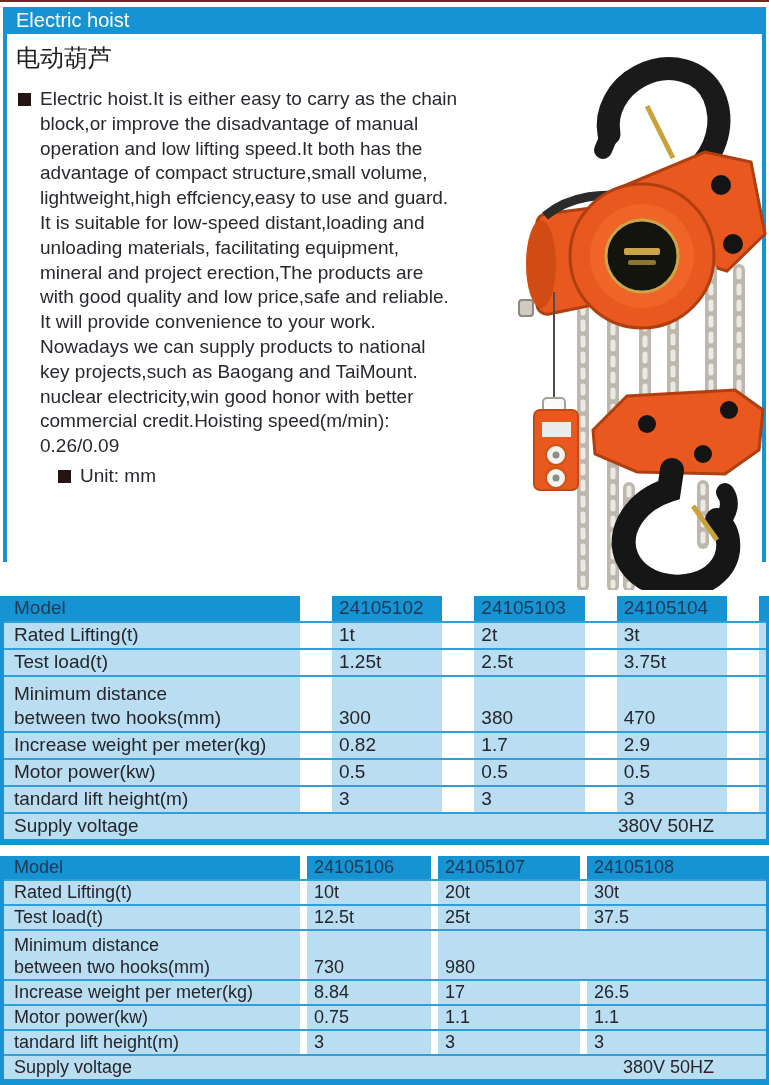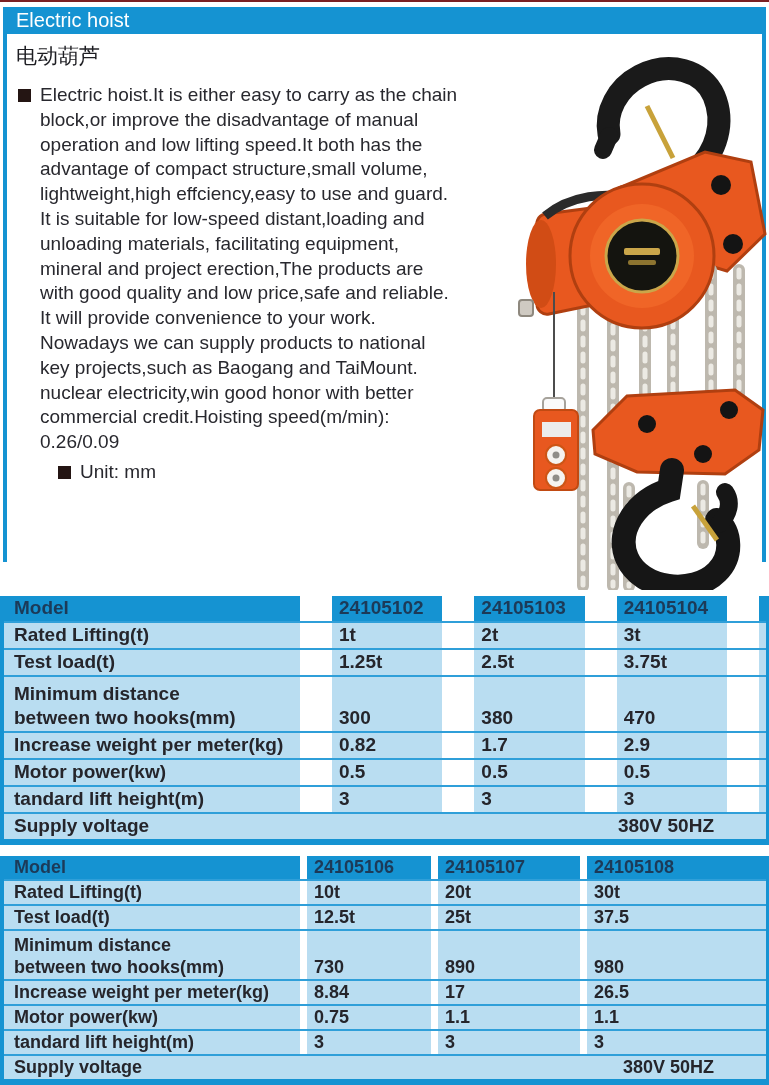--- a/index.html
+++ b/index.html
@@ -12,39 +12,39 @@
   .titlebar{
     position:absolute;top:7px;left:3px;right:3px;height:27px;
     background:#1593d2;color:#ffffff;font-size:20px;font-weight:normal;
     line-height:27px;padding-left:13px;box-sizing:border-box;
   }
   .content{
     position:absolute;top:34px;left:3px;right:3px;height:528px;
     border-left:4px solid #1593d2;border-right:4px solid #1593d2;
     box-sizing:border-box;background:#fff;
   }
-  .subtitle{font-size:21px;color:#1d1d22;padding:8px 0 0 9px;}
+  .subtitle{font-size:24px;color:#1d1d22;padding:8px 0 0 9px;}
   .bullet-row{display:flex;margin:13px 0 0 11px;}
   .bullet-row.unit{margin-top:5px;padding-left:40px;}
   .sq{width:13px;height:13px;background:#241513;margin:6px 9px 0 0;flex:none;}
   .desc{
     margin:0;font-size:19px;line-height:24.8px;color:#28282e;
     white-space:pre-line;width:472px;
   }
   .photo{position:absolute;top:38px;right:2px;width:270px;height:552px;z-index:2;}
 
   
   .spec-table{
     position:absolute;left:0;width:769px;box-sizing:border-box;
     border-left:4px solid #1593d2;border-right:3px solid #1593d2;
     border-bottom:6px solid #1593d2;background:#fff;z-index:3;
   }
   .tbl1{top:596px;}
   .tbl2{top:856px;}
-  .trow{display:flex;background:#fff;font-weight:bold;}
+  .trow{display:flex;background:#fff;}
   .trow + .trow{border-top:2px solid #2f9fd9;}
   .tbl1 .trow{height:25px;}
   .tbl1 .trow.tall{height:54px;}
   .tbl2 .trow{height:23px;}
   .tbl2 .trow.tall{height:48px;}
   .cell{
     background:#b9ddf1;box-sizing:border-box;overflow:hidden;
     color:#25252b;padding-left:10px;
   }
   .tbl1 .cell{font-size:19px;line-height:24px;}
@@ -245,21 +245,20 @@
     <div class="trow">
       <div class="cell label">Test load(t)</div>
       <div class="cell v">12.5t</div>
       <div class="cell v vb">25t</div>
       <div class="cell v last">37.5</div>
     </div>
     <div class="trow tall">
       <div class="cell label">Minimum distance
 between two hooks(mm)</div>
       <div class="cell v">730</div>
-      <div class="cell v vb">890</div>
       <div class="cell v last">980</div>
     </div>
     <div class="trow">
       <div class="cell label">Increase weight per meter(kg)</div>
       <div class="cell v">8.84</div>
       <div class="cell v vb">17</div>
       <div class="cell v last">26.5</div>
     </div>
     <div class="trow">
       <div class="cell label">Motor power(kw)</div>

